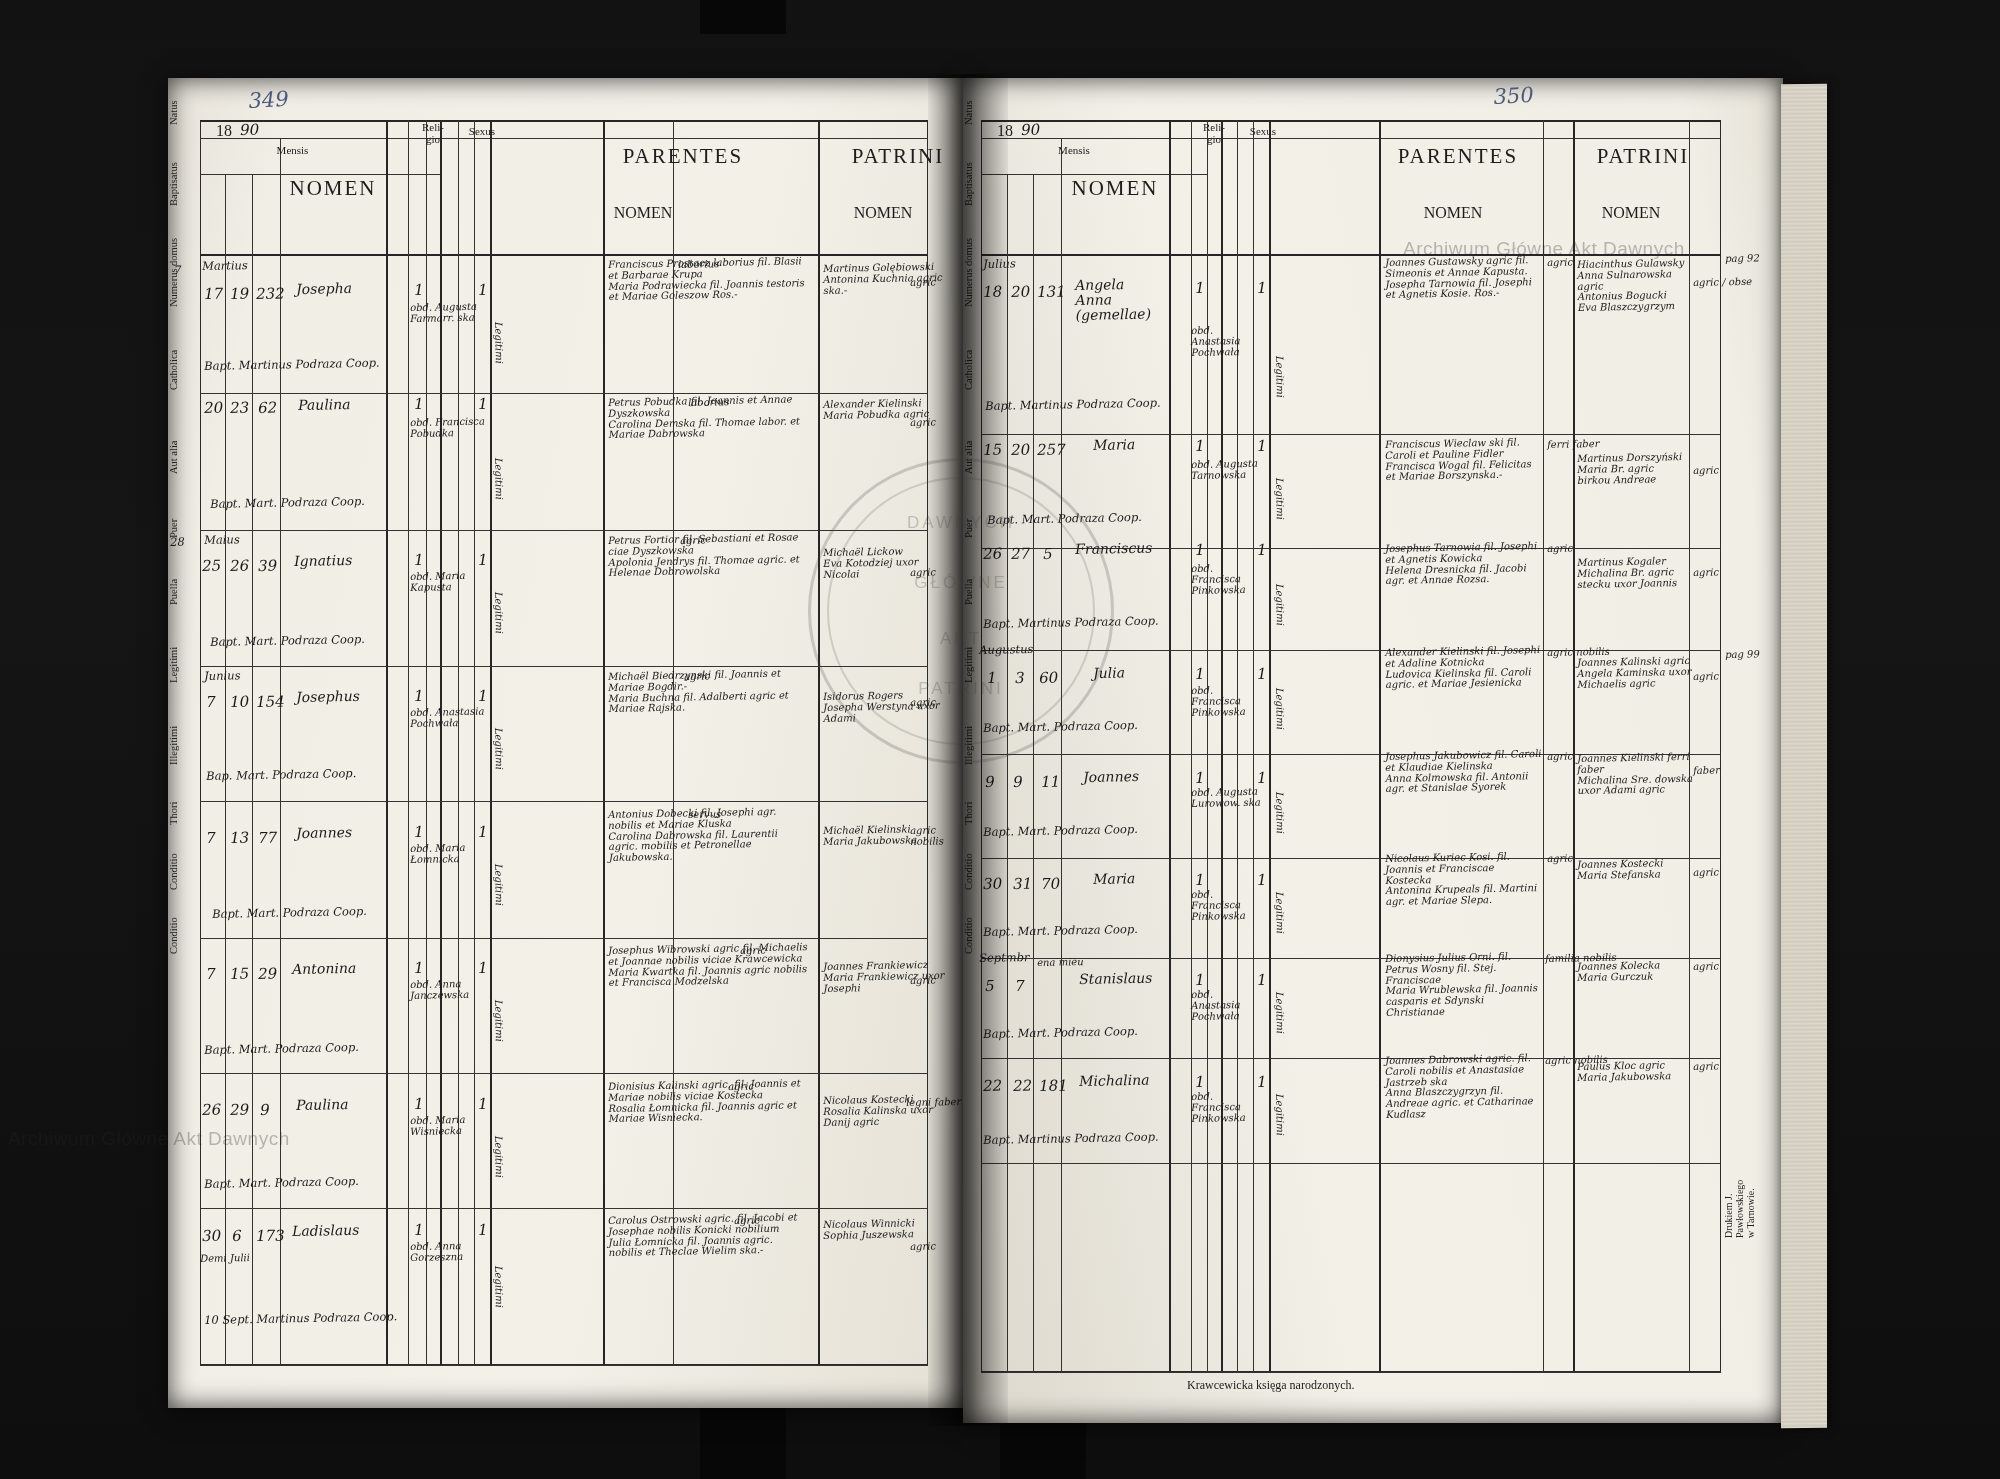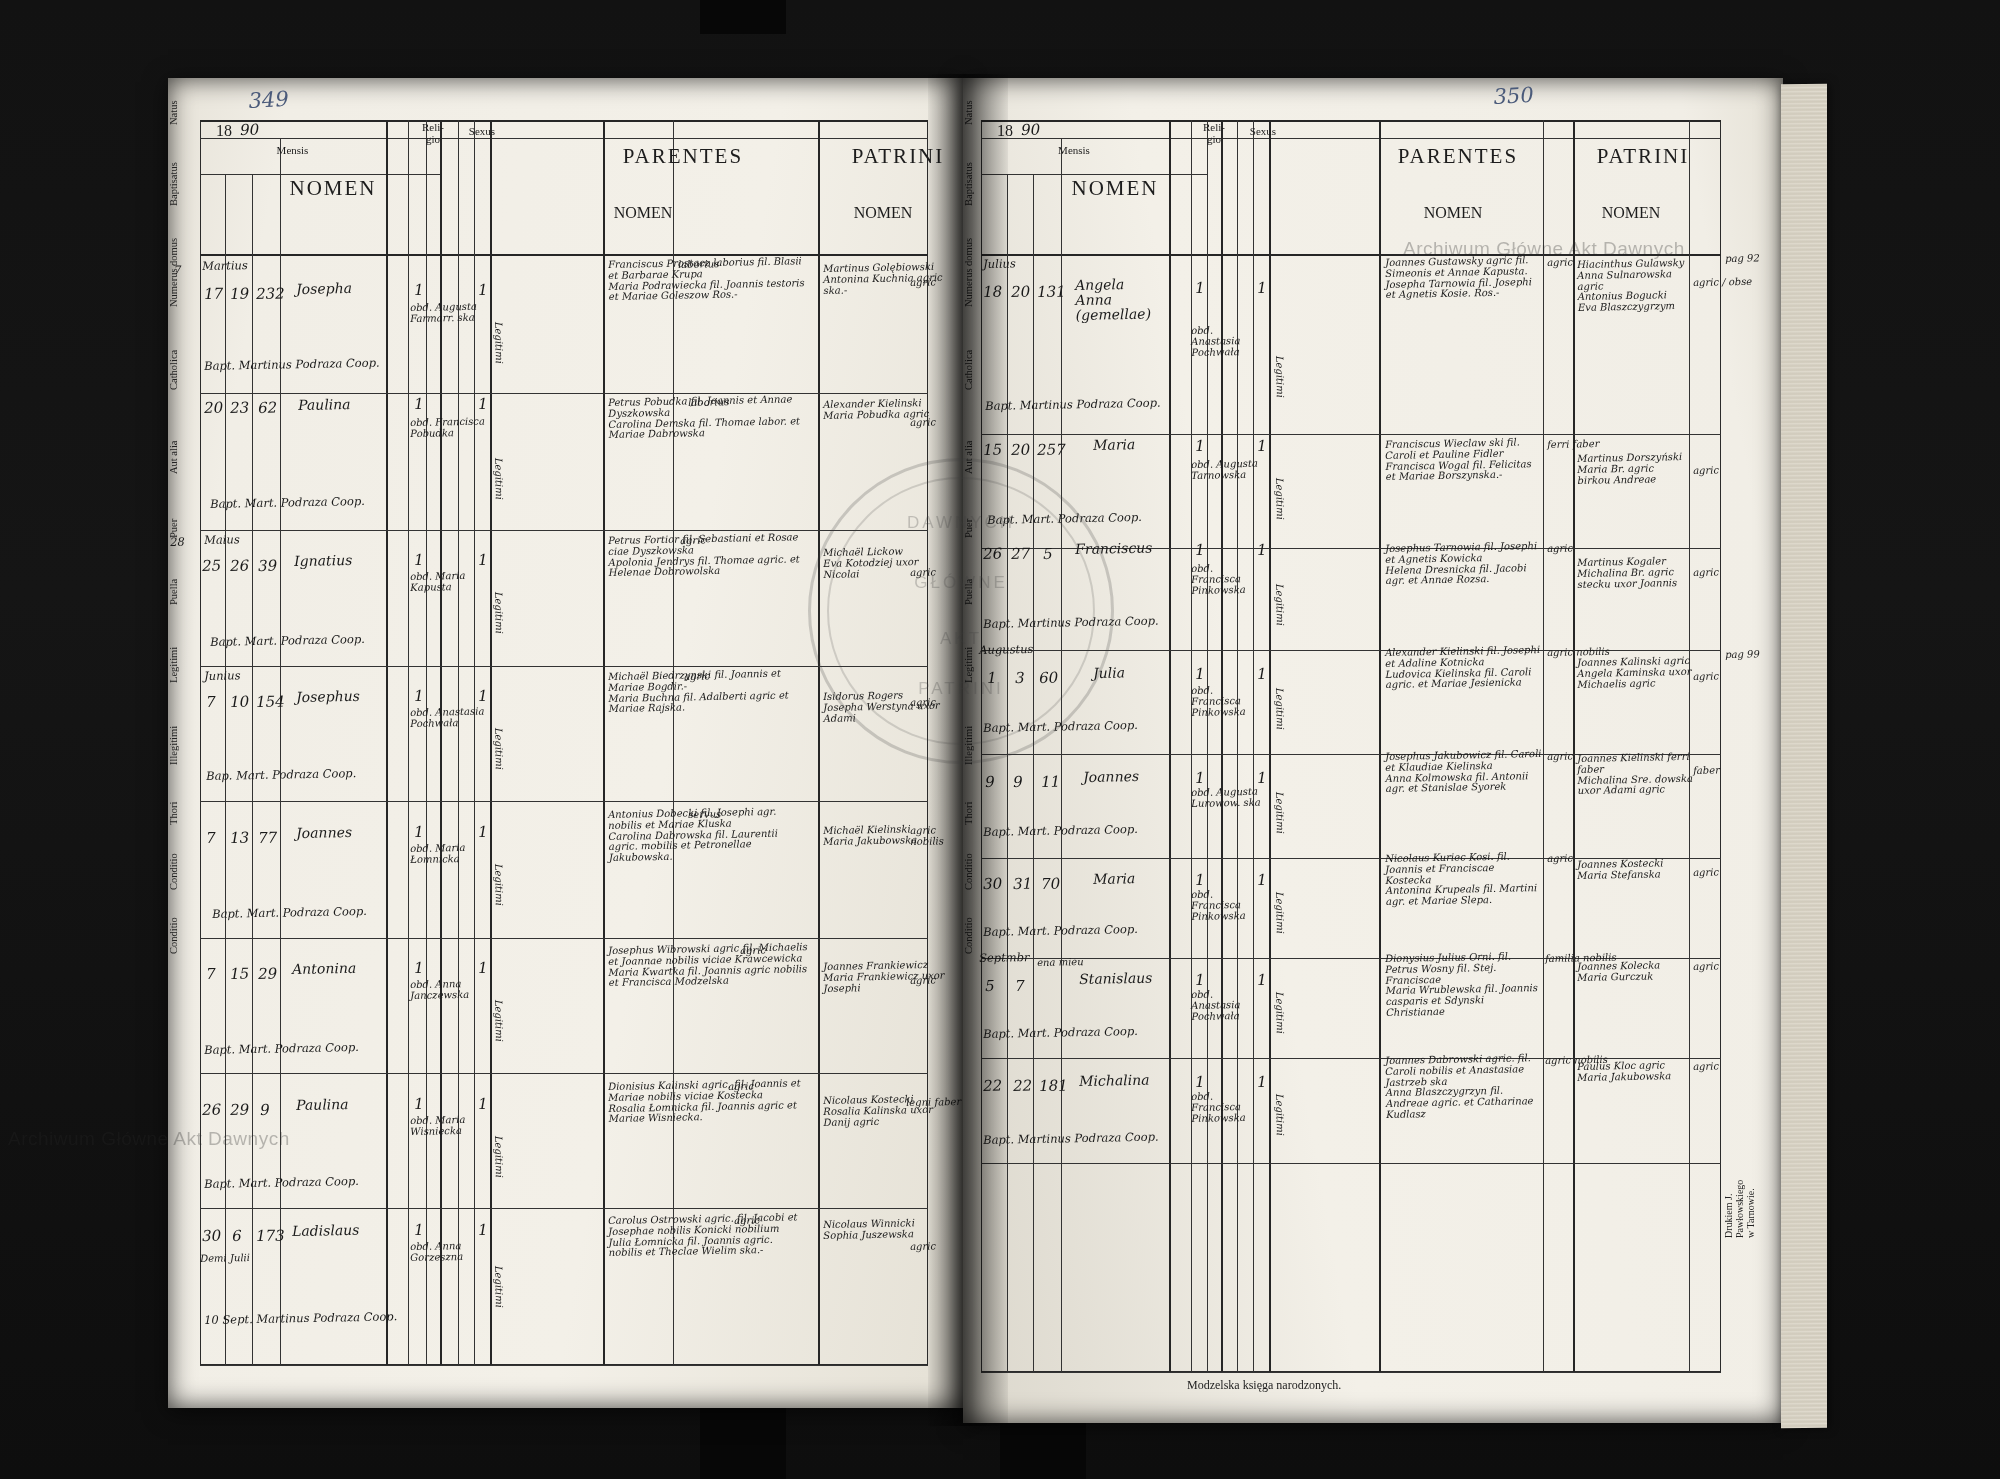--- a/index.html
+++ b/index.html
@@ -462,21 +462,21 @@
       <div class="hand xs" style="left:422px;top:978px;width:158px;">Joannes Dabrowski agric. fil. Caroli nobilis et Anastasiae Jastrzeb ska
 Anna Blaszczygrzyn fil. Andreae agric. et Catharinae Kudlasz</div>
       <div class="hand xs" style="left:582px;top:978px;">agric nobilis</div>
       <div class="hand xs" style="left:614px;top:984px;width:118px;">Paulus Kloc agric
 Maria Jakubowska</div>
       <div class="hand xs" style="left:730px;top:984px;">agric</div>
 
       <div class="hand xs" style="left:762px;top:176px;">pag 92</div>
       <div class="hand xs" style="left:762px;top:572px;">pag 99</div>
 
-      <div class="footnote" style="left:224px;top:1300px;">Modzelska księga narodzonych.</div>
+      <div class="footnote" style="left:224px;top:1300px;">Krawcewicka księga narodzonych.</div>
       <div class="printer" style="left:760px;top:1160px;">Drukiem J. Pawłowskiego w Tarnowie.</div>
 
       <div class="wm" style="left:440px;top:160px;">Archiwum Główne Akt Dawnych</div>
     </div>
 
     <div class="gutter"></div>
     <div class="edge"></div>
 
     <div class="stamp">
       <div class="r1"></div>

